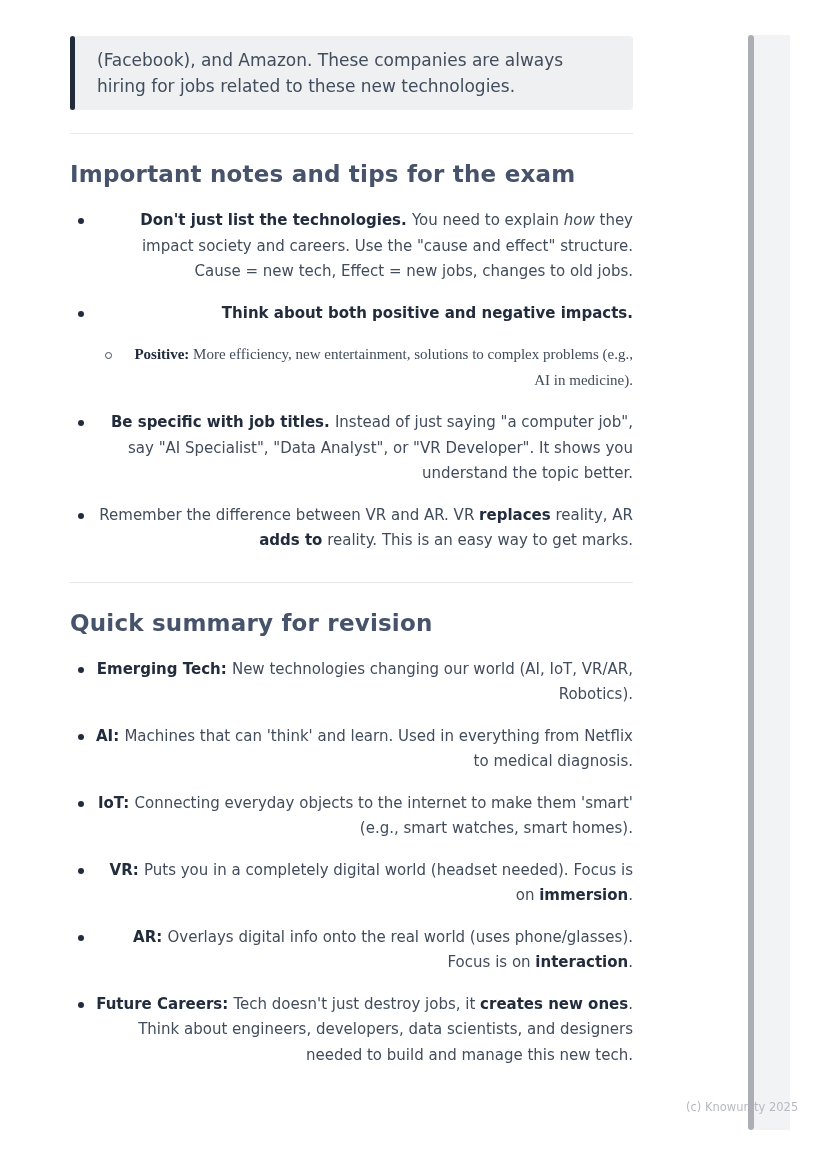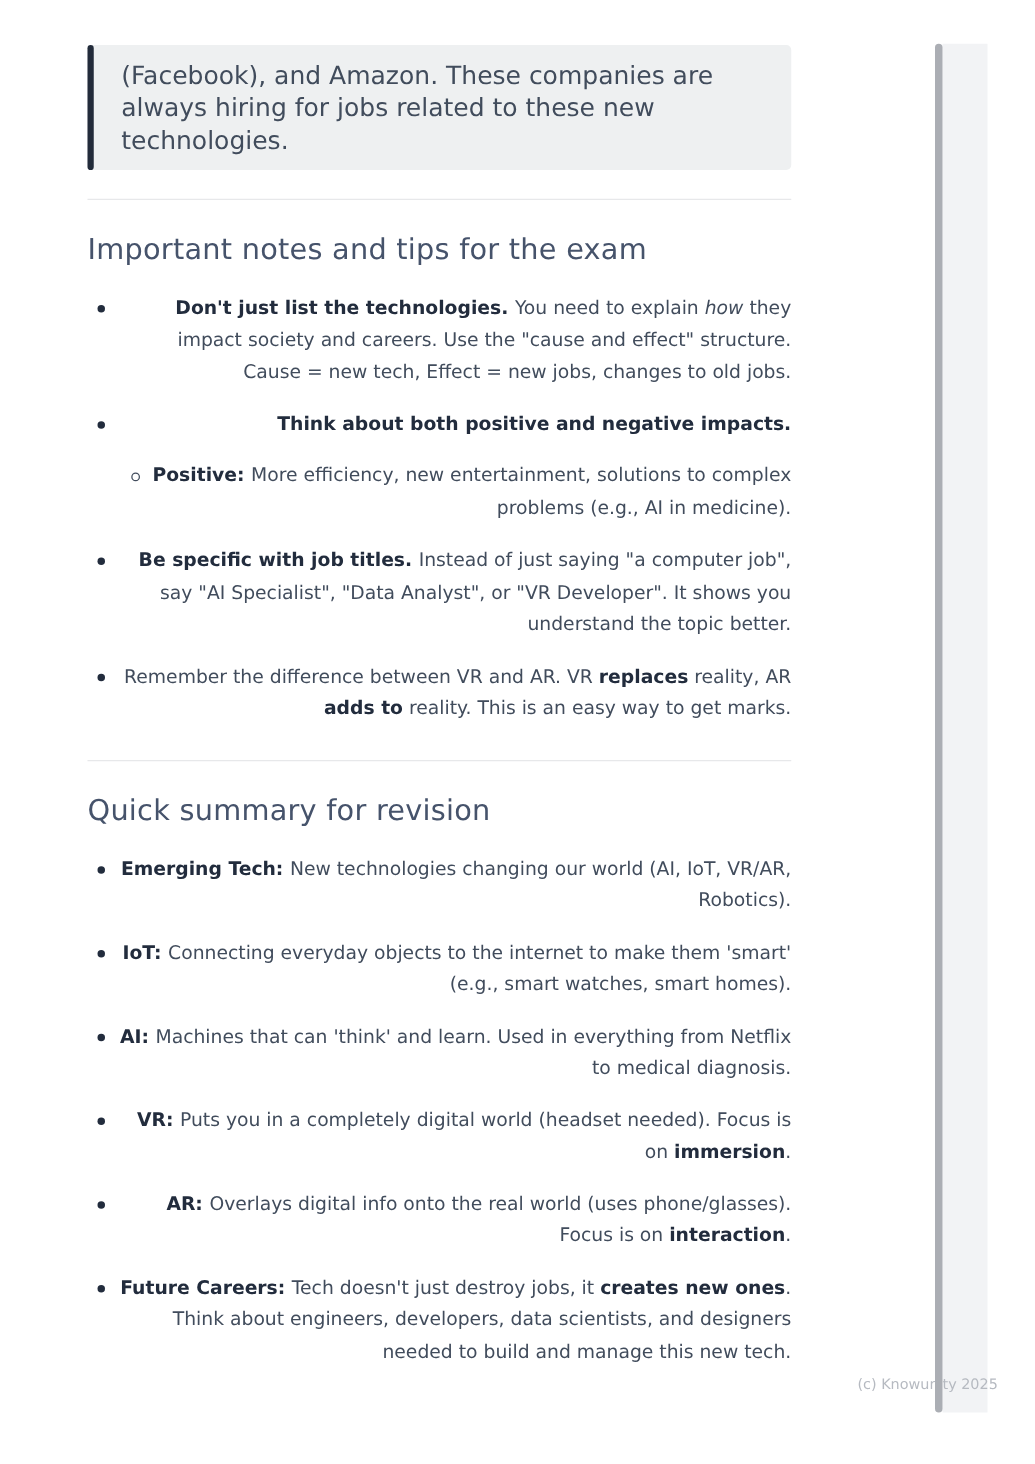--- a/index.html
+++ b/index.html
@@ -31,50 +31,50 @@
     padding:11px 20px 11px 27px;
     margin:0 0 23px 0;
   }
   .bq-bar{
     position:absolute;left:0;top:0;bottom:0;width:5px;
     background:var(--quote-bar);
     border-radius:3px;
   }
   .blockquote p{
     margin:0;
-    font-size:20px;line-height:26px;color:var(--text);
+    font-size:17px;line-height:26px;color:var(--text);
   }
   .divider{
     border:none;border-top:1px solid var(--divider);
     margin:0;height:0;
   }
   .section-heading{
     margin:26px 0 19px 0;
     font-size:23px;line-height:29px;
-    font-weight:400;
+    font-weight:700;
     color:var(--heading);
     letter-spacing:0.2px;
   }
   .list{margin:0 0 28px 0;}
   .li{
     position:relative;
     padding-left:24px;
     margin-bottom:16px;
     font-size:15px;line-height:25.5px;
     color:var(--text);
     text-align:right;
   }
   .li .marker{
     position:absolute;display:block;
   }
   .li .marker.dot{
     left:8px;top:10px;width:6px;height:6px;border-radius:50%;
     background:var(--text-strong);
   }
-  .li.lvl2{margin-left:26px;margin-bottom:17px;}
+  .li.lvl2{margin-left:26px;margin-bottom:17px;font-family:Liberation Serif, serif;}
   .li.lvl2 .marker.circle{
     left:9px;top:10px;width:5px;height:5px;border-radius:50%;
     border:1.6px solid var(--text);background:transparent;
   }
   .li strong{color:var(--text-strong);font-weight:700;}
   .li em{font-style:italic;}
   .scroll-track{
     position:absolute;left:754px;top:35px;width:36px;height:1095px;
     background:var(--track);z-index:1;
   }
@@ -104,22 +104,22 @@
           <div class="li lvl1"><span class="marker dot"></span><span><strong>Don't just list the technologies. </strong><span>You need to explain </span><em>how</em><span> they impact society and careers. Use the "cause and effect" structure. Cause = new tech, Effect = new jobs, changes to old jobs.</span></span></div>
           <div class="li lvl1"><span class="marker dot"></span><span><strong>Think about both positive and negative impacts.</strong></span></div>
           <div class="li lvl2"><span class="marker circle"></span><span><strong>Positive: </strong><span>More efficiency, new entertainment, solutions to complex problems (e.g., AI in medicine).</span></span></div>
           <div class="li lvl1"><span class="marker dot"></span><span><strong>Be specific with job titles. </strong><span>Instead of just saying "a computer job", say "AI Specialist", "Data Analyst", or "VR Developer". It shows you understand the topic better.</span></span></div>
           <div class="li lvl1"><span class="marker dot"></span><span><span>Remember the difference between VR and AR. VR </span><strong>replaces</strong><span> reality, AR </span><strong>adds to</strong><span> reality. This is an easy way to get marks.</span></span></div>
         </div>
         <hr class="divider">
         <h2 class="section-heading">Quick summary for revision</h2>
         <div class="list">
           <div class="li lvl1"><span class="marker dot"></span><span><strong>Emerging Tech: </strong><span>New technologies changing our world (AI, IoT, VR/AR, Robotics).</span></span></div>
+          <div class="li lvl1"><span class="marker dot"></span><span><strong>AI: </strong><span>Machines that can 'think' and learn. Used in everything from Netflix to medical diagnosis.</span></span></div>
           <div class="li lvl1"><span class="marker dot"></span><span><strong>IoT: </strong><span>Connecting everyday objects to the internet to make them 'smart' (e.g., smart watches, smart homes).</span></span></div>
-          <div class="li lvl1"><span class="marker dot"></span><span><strong>AI: </strong><span>Machines that can 'think' and learn. Used in everything from Netflix to medical diagnosis.</span></span></div>
           <div class="li lvl1"><span class="marker dot"></span><span><strong>VR: </strong><span>Puts you in a completely digital world (headset needed). Focus is on </span><strong>immersion</strong><span>.</span></span></div>
           <div class="li lvl1"><span class="marker dot"></span><span><strong>AR: </strong><span>Overlays digital info onto the real world (uses phone/glasses). Focus is on </span><strong>interaction</strong><span>.</span></span></div>
           <div class="li lvl1"><span class="marker dot"></span><span><strong>Future Careers: </strong><span>Tech doesn't just destroy jobs, it </span><strong>creates new ones</strong><span>. Think about engineers, developers, data scientists, and designers needed to build and manage this new tech.</span></span></div>
         </div>
       </div>
   </div>
 
   <div class="scroll-track"></div>
   <div class="copyright">(c) Knowunity 2025</div>
   <div class="scroll-thumb"></div>

